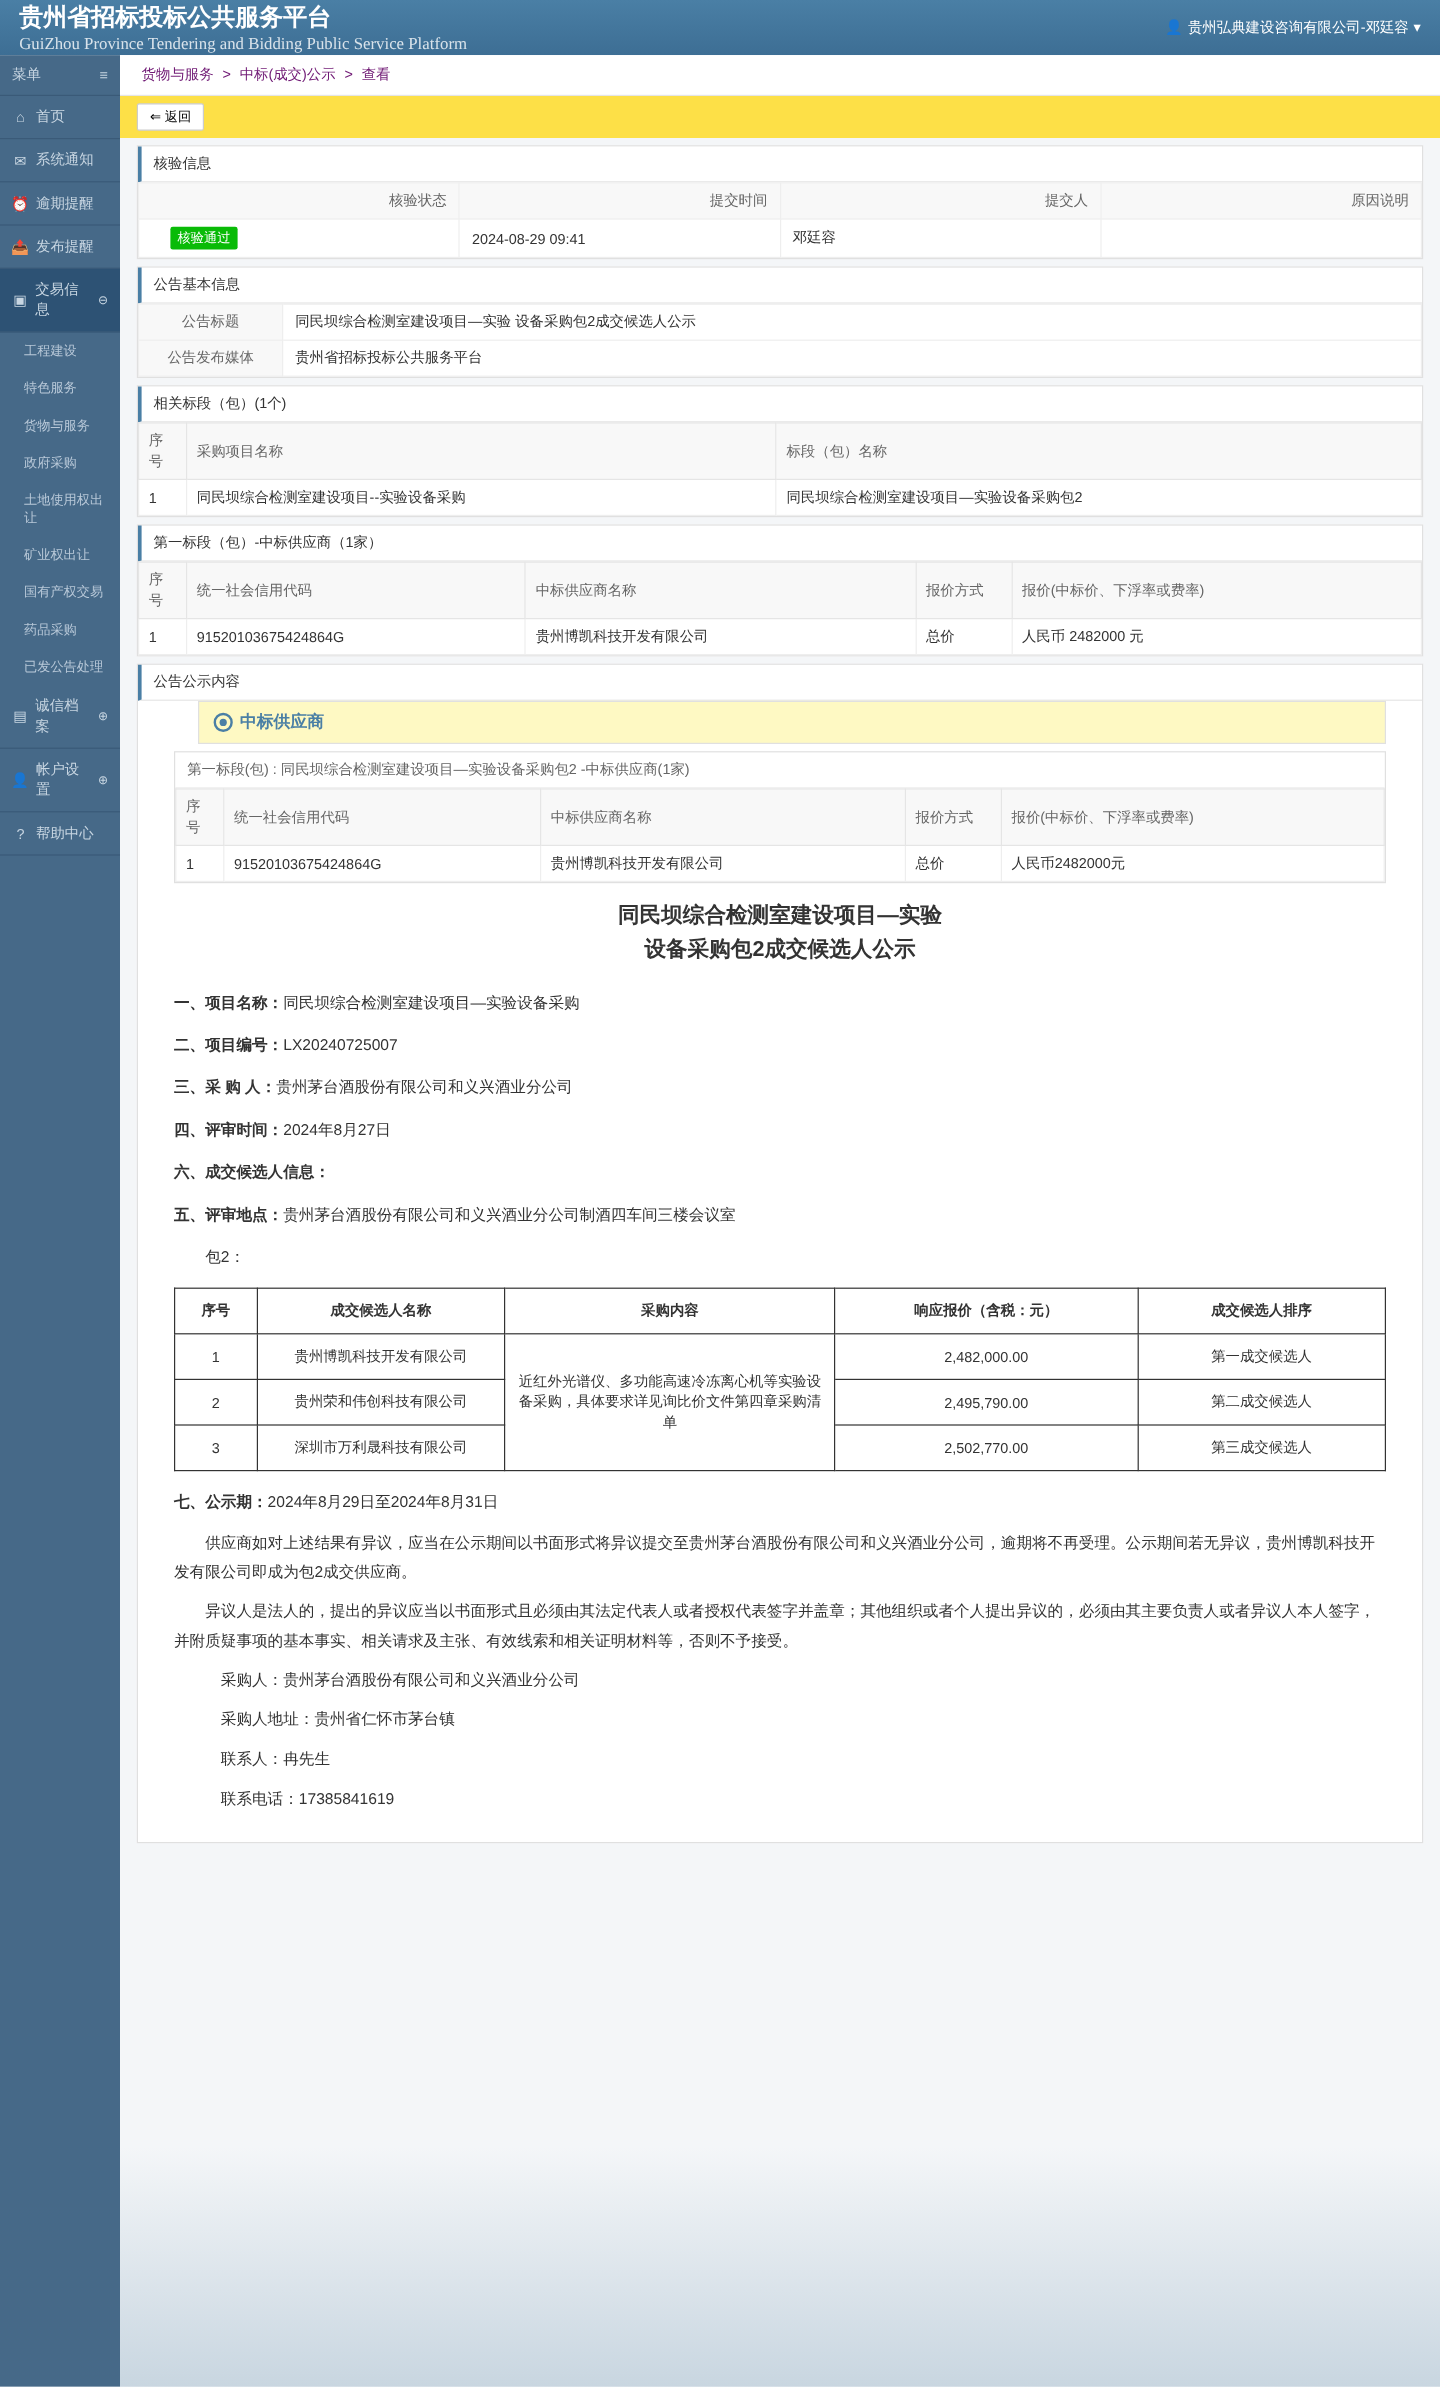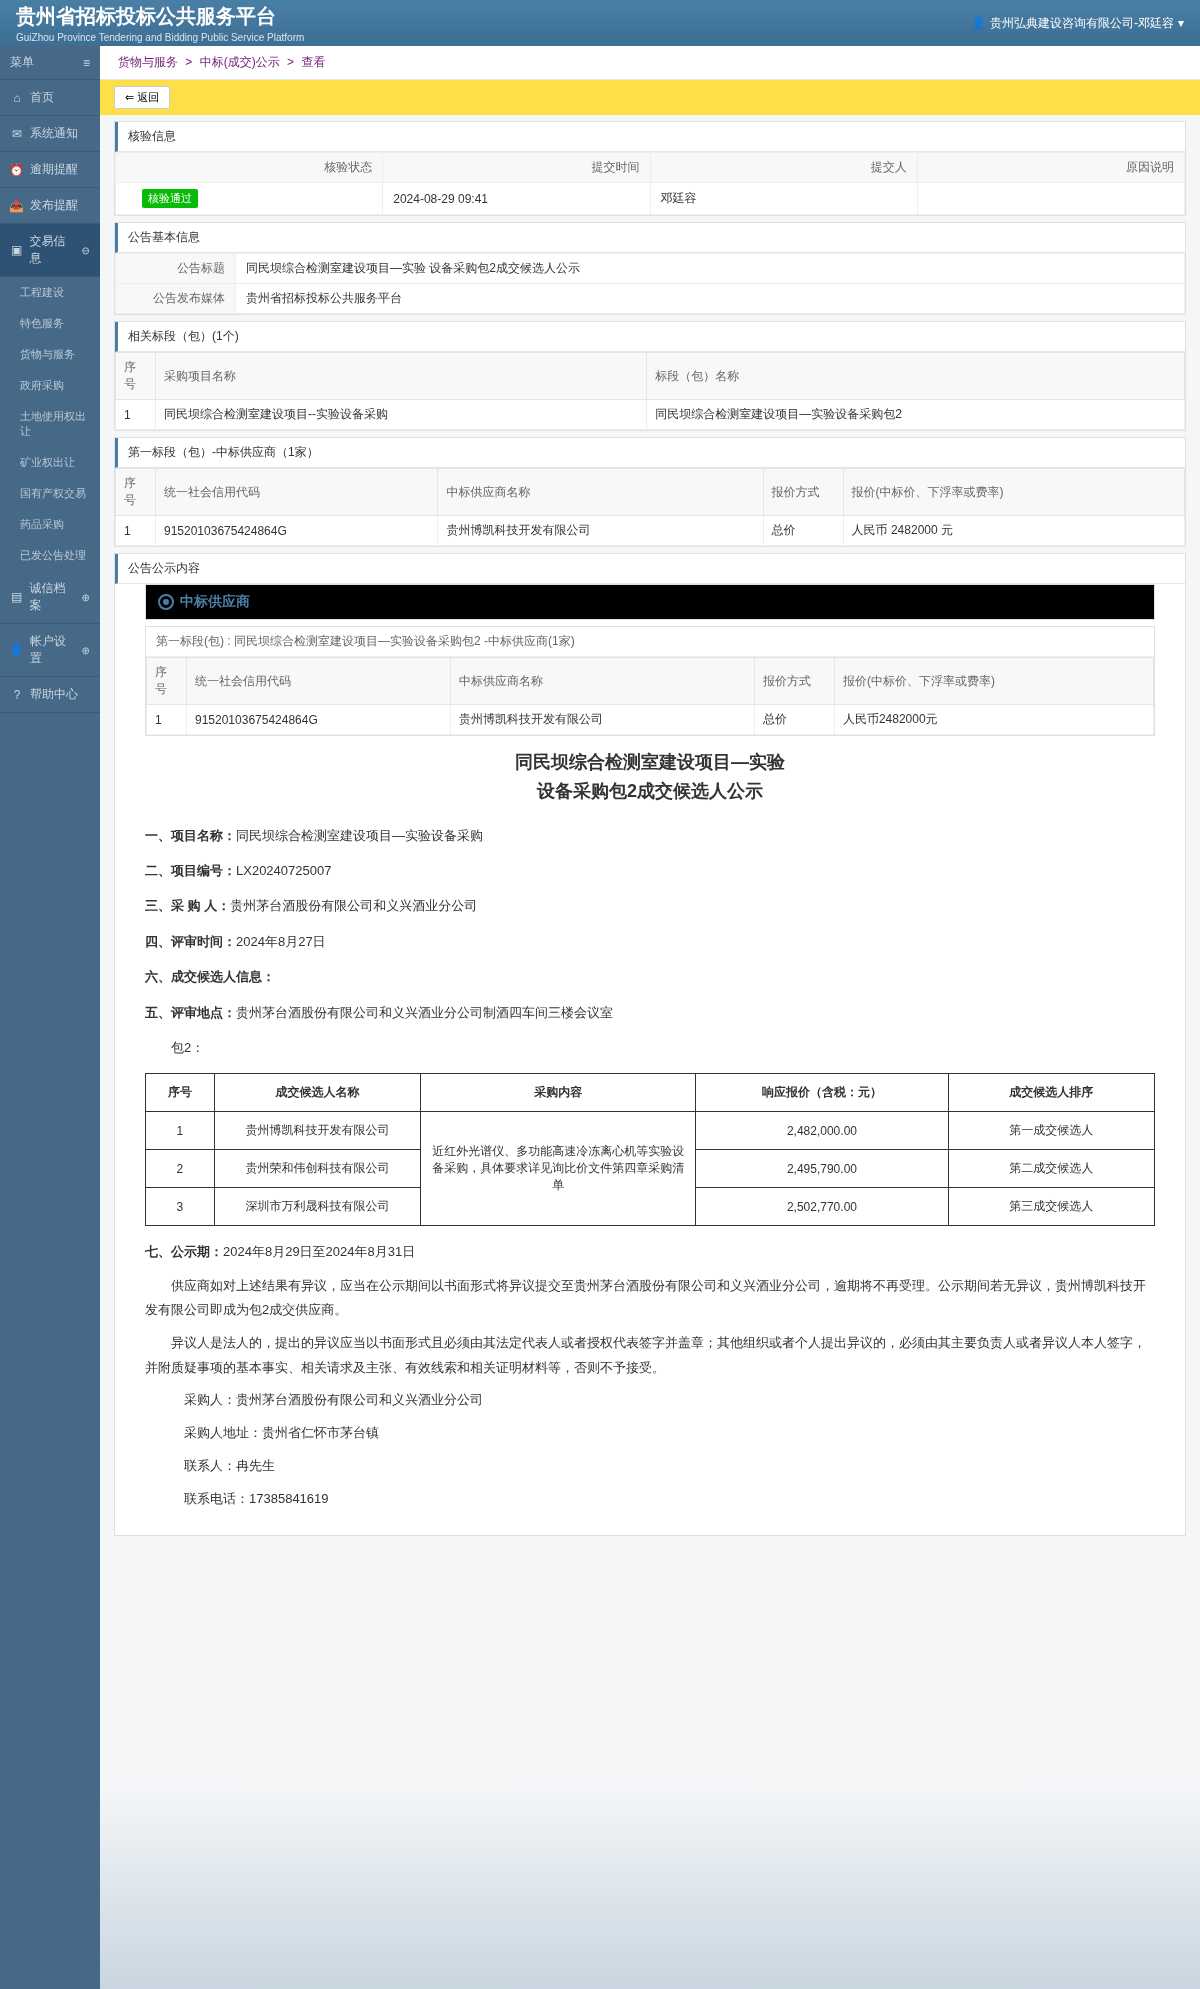--- a/index.html
+++ b/index.html
@@ -1,20 +1,20 @@
 <!DOCTYPE html>
 <html><head>
 <meta charset="utf-8">
 <style>
 * { box-sizing: border-box; margin: 0; padding: 0; }
 body { font-family: "Microsoft YaHei", Arial, sans-serif; font-size: 12px; background: #e8eef2; color: #333; }
 
 .header { background: linear-gradient(to bottom, #4a7fa5, #3d6e94); height: 46px; display: flex; align-items: center; padding: 0 16px; color: #fff; }
 .header-title { font-size: 20px; font-weight: bold; }
-.header-title-en { font-size: 10px; opacity: 0.8; margin-top: 2px; }
+.header-title-en { font-size: 14px; opacity: 0.8; margin-top: 2px; font-family: Liberation Serif, serif; }
 .header-right { margin-left: auto; font-size: 12px; display: flex; align-items: center; gap: 4px; }
 
 .container { display: flex; min-height: calc(100vh - 46px); }
 
 .sidebar { width: 100px; background: #466988; color: #c8d6e2; display: flex; flex-direction: column; }
 .sidebar-header { padding: 8px 10px; font-size: 12px; display: flex; align-items: center; justify-content: space-between; border-bottom: 1px solid #3a5a78; }
 .menu-item { padding: 9px 10px; display: flex; align-items: center; gap: 6px; font-size: 12px; cursor: pointer; border-bottom: 1px solid #3a5a78; }
 .menu-item.active { background: #2d5274; }
 .menu-item .icon { width: 14px; height: 14px; display: inline-flex; align-items: center; justify-content: center; }
 .menu-item .expand { margin-left: auto; font-size: 10px; }
@@ -28,29 +28,29 @@
 
 .back-btn-row { padding: 6px 14px; background: #fde047; }
 .back-btn { background: #fff; border: 1px solid #ccc; padding: 3px 10px; font-size: 11px; cursor: pointer; border-radius: 2px; }
 
 .section { background: #fff; margin: 6px 14px; border: 1px solid #e0e0e0; }
 .section-title { padding: 6px 10px; font-size: 12px; color: #333; border-bottom: 1px solid #e5e5e5; border-left: 3px solid #4a7fa5; }
 
 .info-table { width: 100%; border-collapse: collapse; }
 .info-table td { padding: 6px 10px; font-size: 12px; border: 1px solid #eee; }
 .info-table .label { background: #f8f8f8; color: #666; width: 90px; text-align: right; }
-.info-table .label-wide { background: #f8f8f8; color: #666; text-align: right; width: 120px; }
+.info-table .label-wide { background: #f8f8f8; color: #666; text-align: center; width: 120px; }
 
 .status-badge { display: inline-block; background: #09bb07; color: #fff; padding: 2px 6px; font-size: 11px; border-radius: 2px; margin-left: 16px; }
 
 .data-table { width: 100%; border-collapse: collapse; font-size: 12px; }
 .data-table th { background: #f8f8f8; padding: 6px 8px; text-align: left; border: 1px solid #e5e5e5; font-weight: normal; color: #666; }
 .data-table td { padding: 6px 8px; border: 1px solid #eee; }
 
-.bid-title-bar { background: #000000; padding: 8px 12px; display: flex; align-items: center; gap: 6px; border: 1px solid #e0e0e0; margin-bottom: 6px; }
+.bid-title-bar { background: #fef9c3; padding: 8px 12px; display: flex; align-items: center; gap: 6px; border: 1px solid #e0e0e0; margin-bottom: 6px; margin-left: 20px; }
 .bid-title-text { color: #4a7fa5; font-size: 14px; font-weight: bold; }
 .target-icon { width: 16px; height: 16px; border: 2px solid #4a7fa5; border-radius: 50%; display: inline-flex; align-items: center; justify-content: center; position: relative; }
 .target-icon::after { content: ''; width: 6px; height: 6px; background: #4a7fa5; border-radius: 50%; }
 
 .content-block { background: #fff; margin: 6px 14px; padding: 0; border: 1px solid #e0e0e0; }
 .content-inner { padding: 0 30px 20px 30px; }
 
 .announcement-title { text-align: center; font-size: 18px; font-weight: bold; padding: 12px 0; line-height: 1.6; }
 .field-row { padding: 6px 0; font-size: 13px; line-height: 1.8; }
 .field-label { font-weight: bold; }

